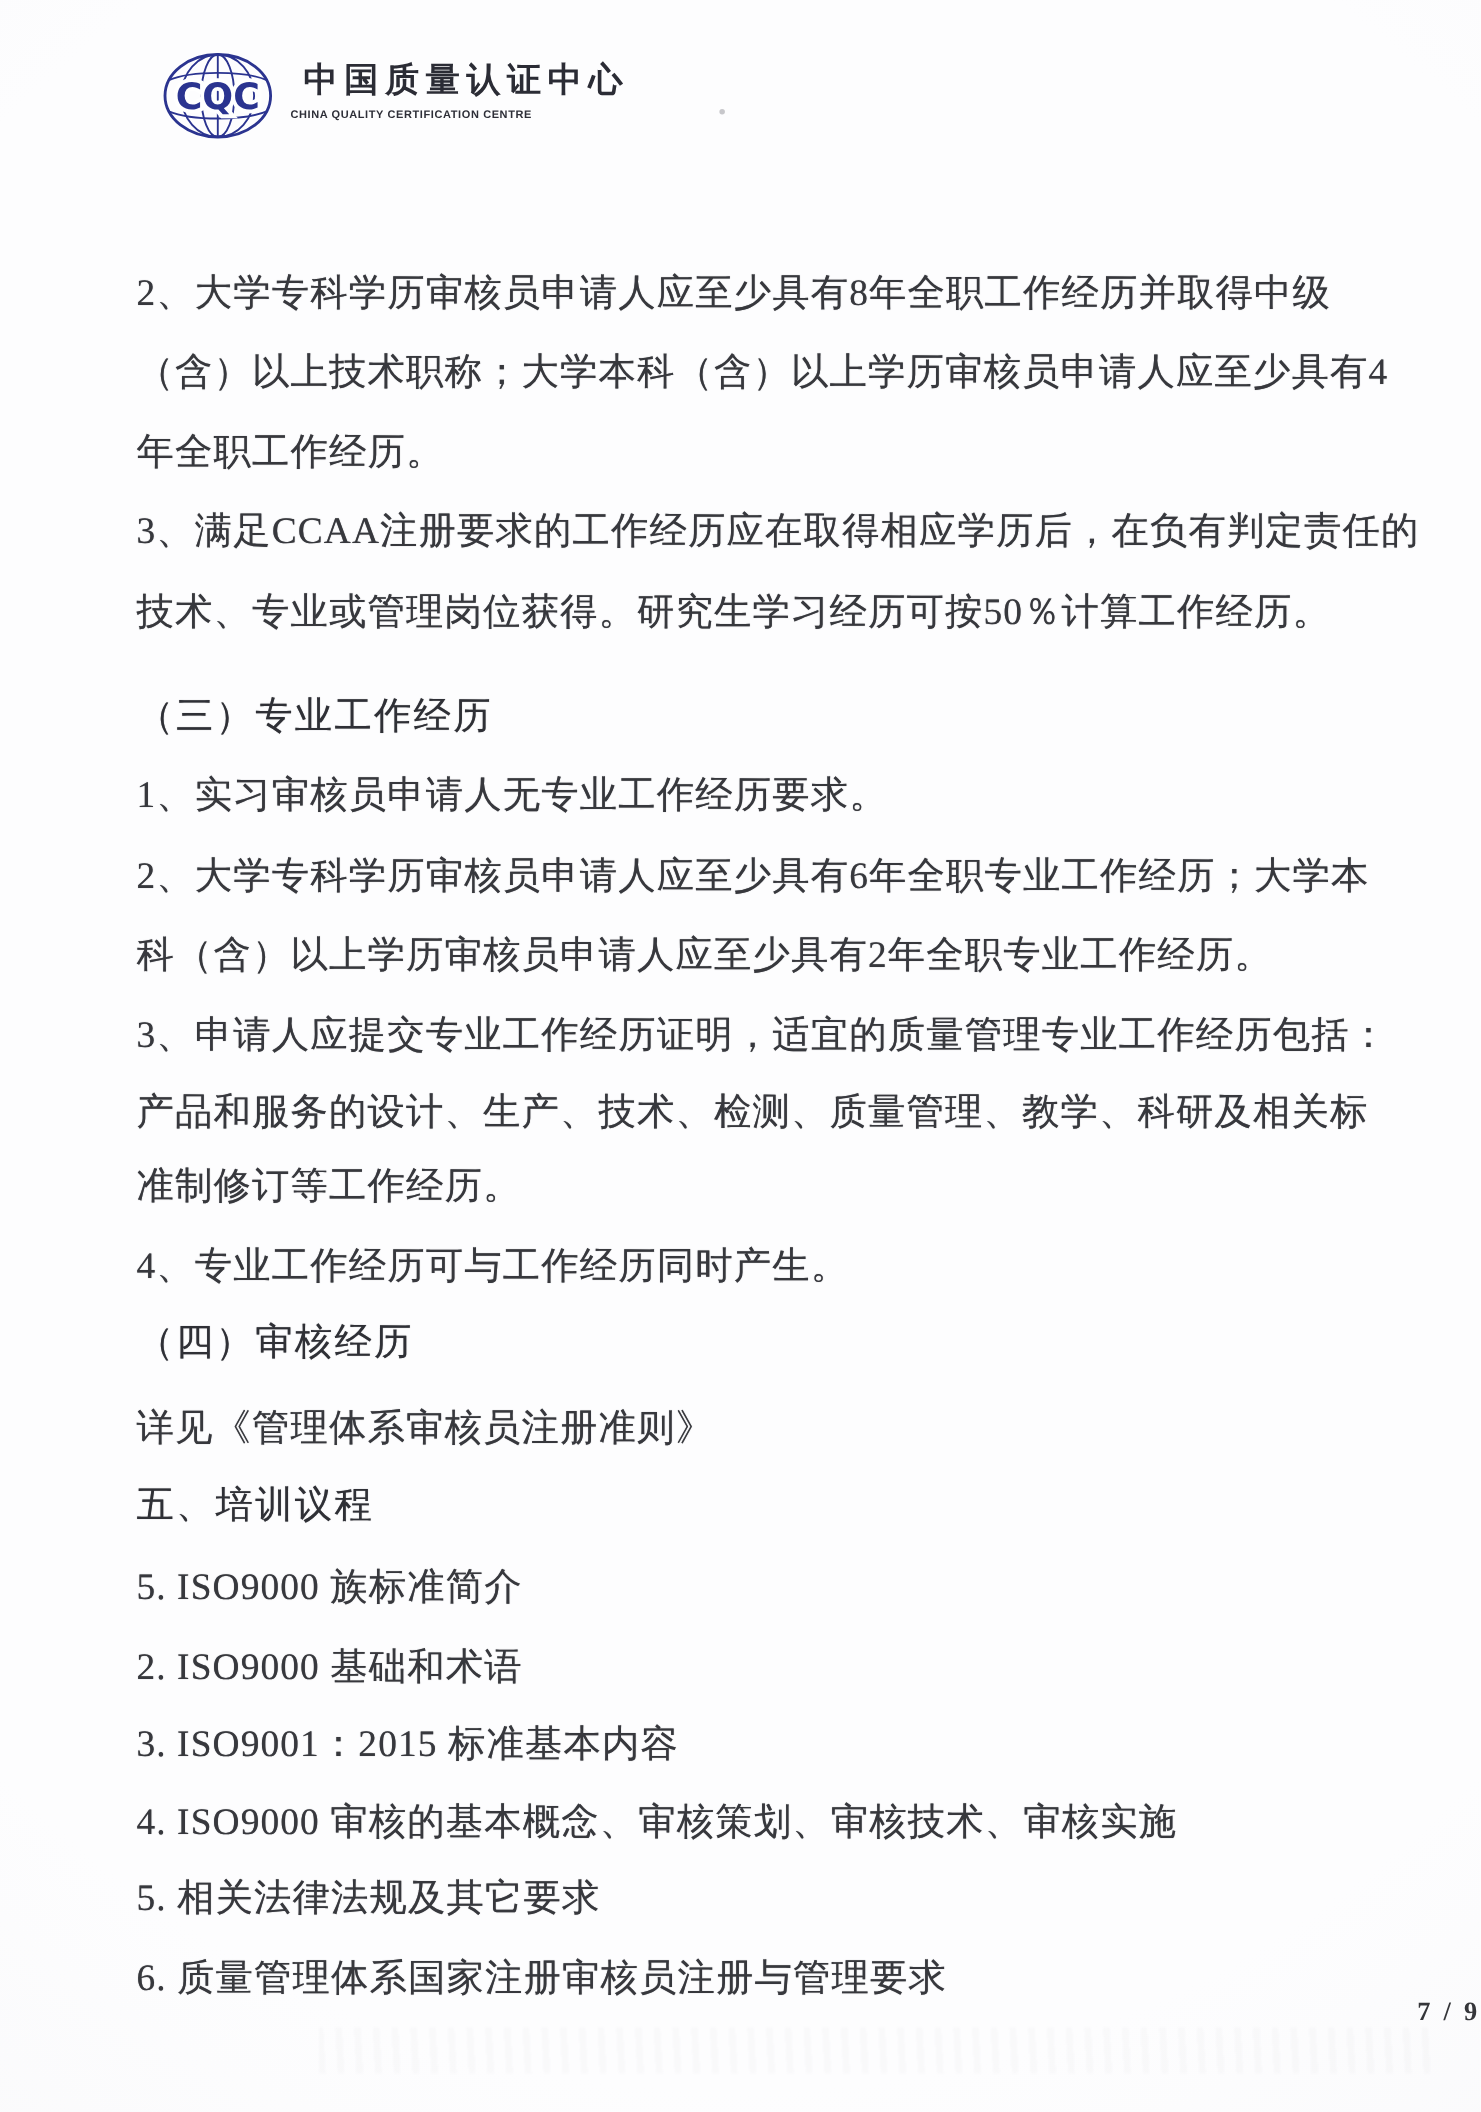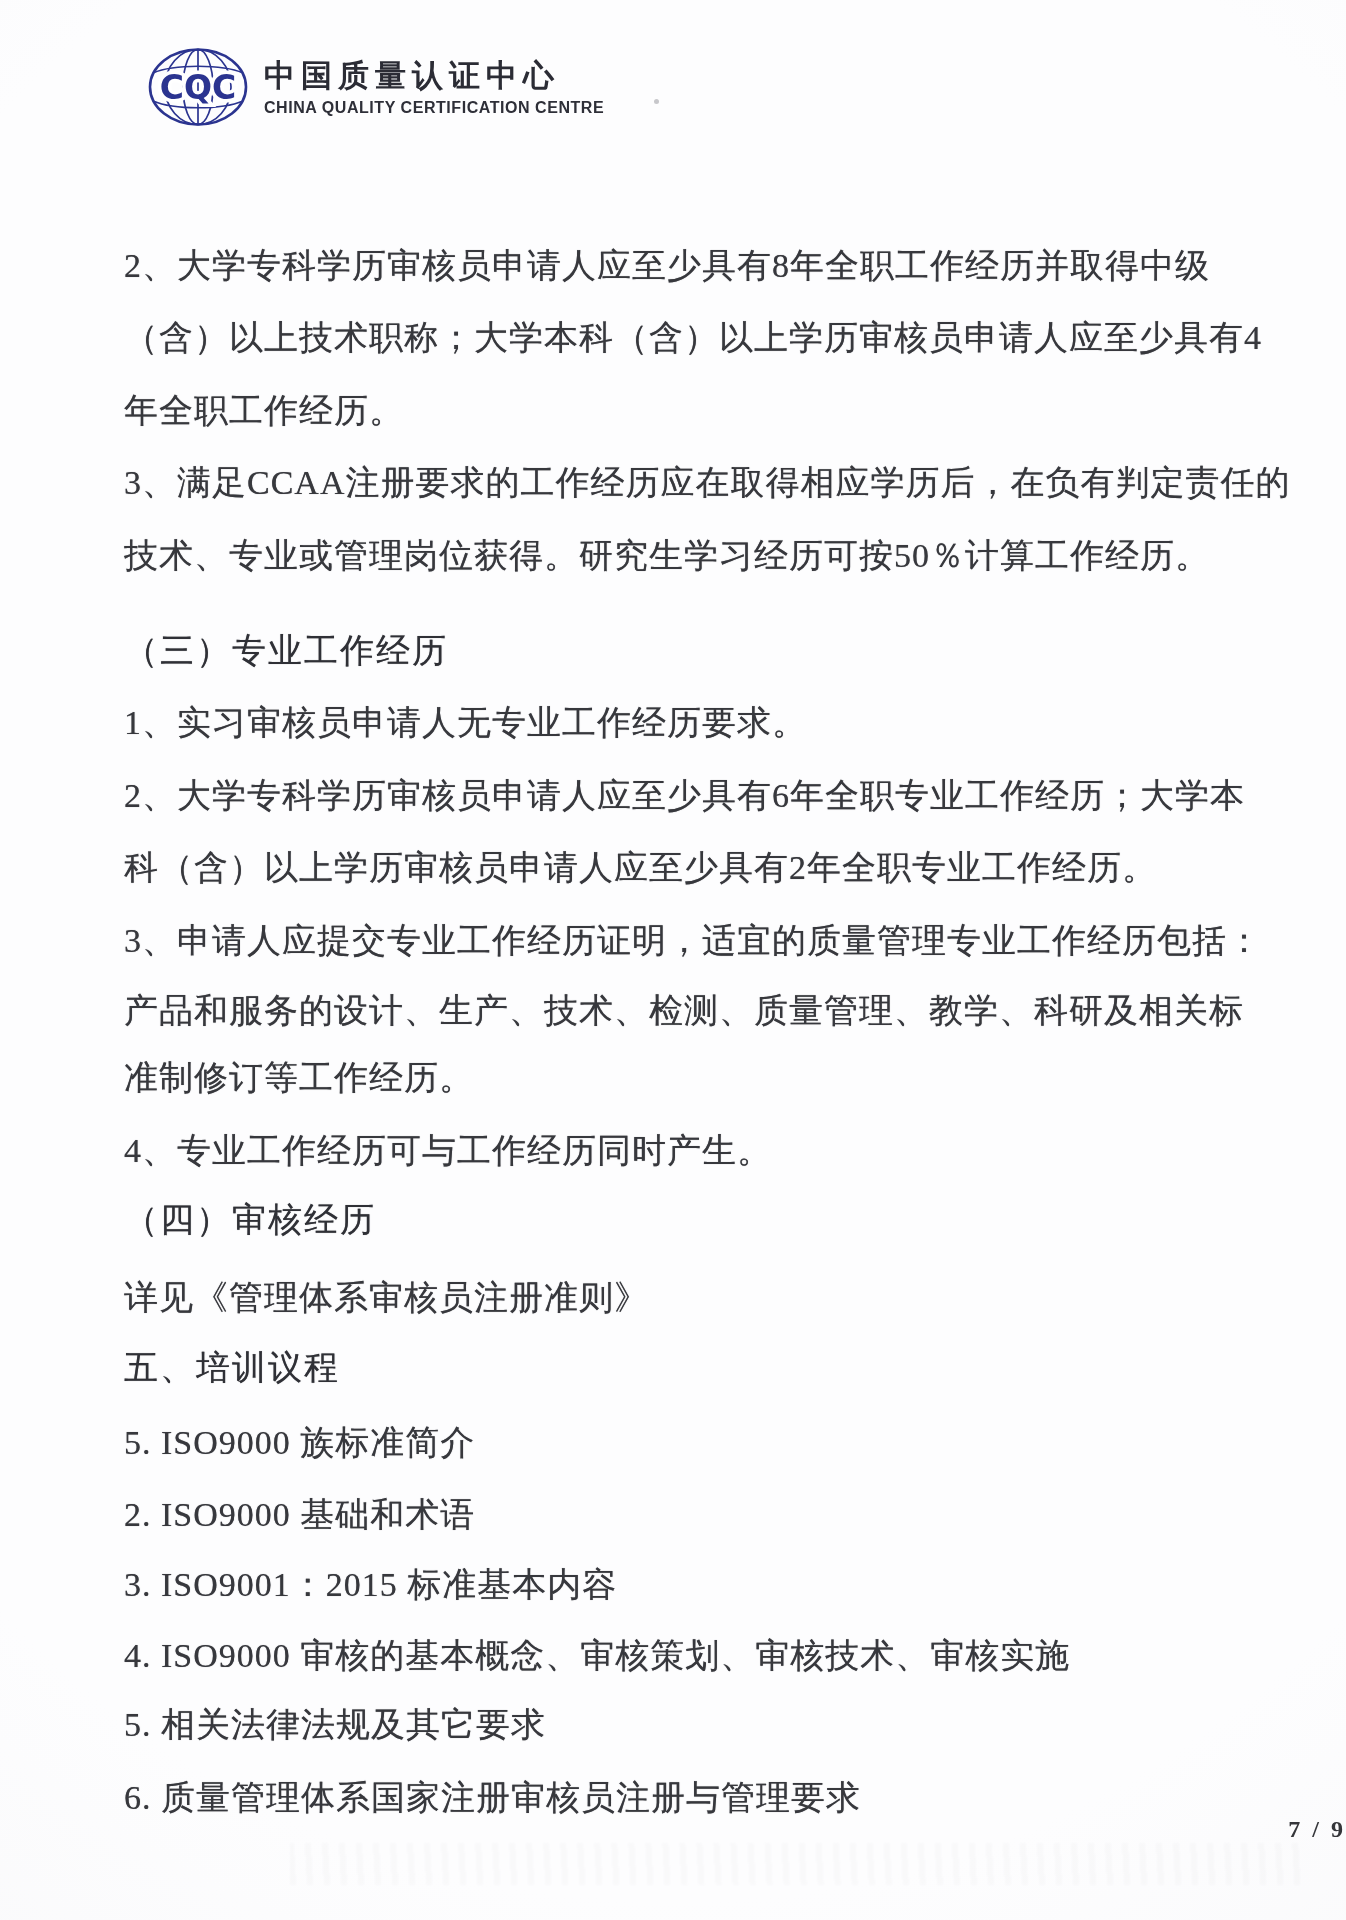--- a/index.html
+++ b/index.html
@@ -9,27 +9,27 @@
     background:
       radial-gradient(ellipse 120% 90% at 50% 45%, #fdfdfe 60%, #f6f6f8 100%);
     overflow:hidden;
     font-family:"Liberation Serif","DejaVu Serif",serif;
   }
   
   .logo-row { position:absolute; top:46px; left:146px; display:flex; align-items:flex-start; }
   .globe { width:104px; height:82px; }
   .org-titles { margin-left:14px; padding-top:12px; }
   .org-zh {
-    font-family:Liberation Sans, sans-serif;
+    font-family:Liberation Mono, monospace;
     font-size:31px; font-weight:600; color:#2b2c35;
-    letter-spacing:6px; line-height:1.15; white-space:nowrap;
+    letter-spacing:6px; line-height:1.15; white-space:nowrap;margin-left:12px;
   }
   .org-en {
     font-family:"Liberation Sans","DejaVu Sans",sans-serif;
-    font-size:16px; font-weight:bold; color:#2e2f38;
+    font-size:10px; font-weight:bold; color:#2e2f38;
     letter-spacing:0.55px; margin-top:5px; white-space:nowrap;
   }
   
   .line {
     position:absolute; left:124px; width:1140px;
     font-size:34px; color:#37383d; letter-spacing:1px;
     white-space:nowrap;
     text-shadow:0 0 0.7px rgba(55,56,62,0.75);
   }
   .heading { font-weight:normal; color:#2f3036; letter-spacing:2px; }

